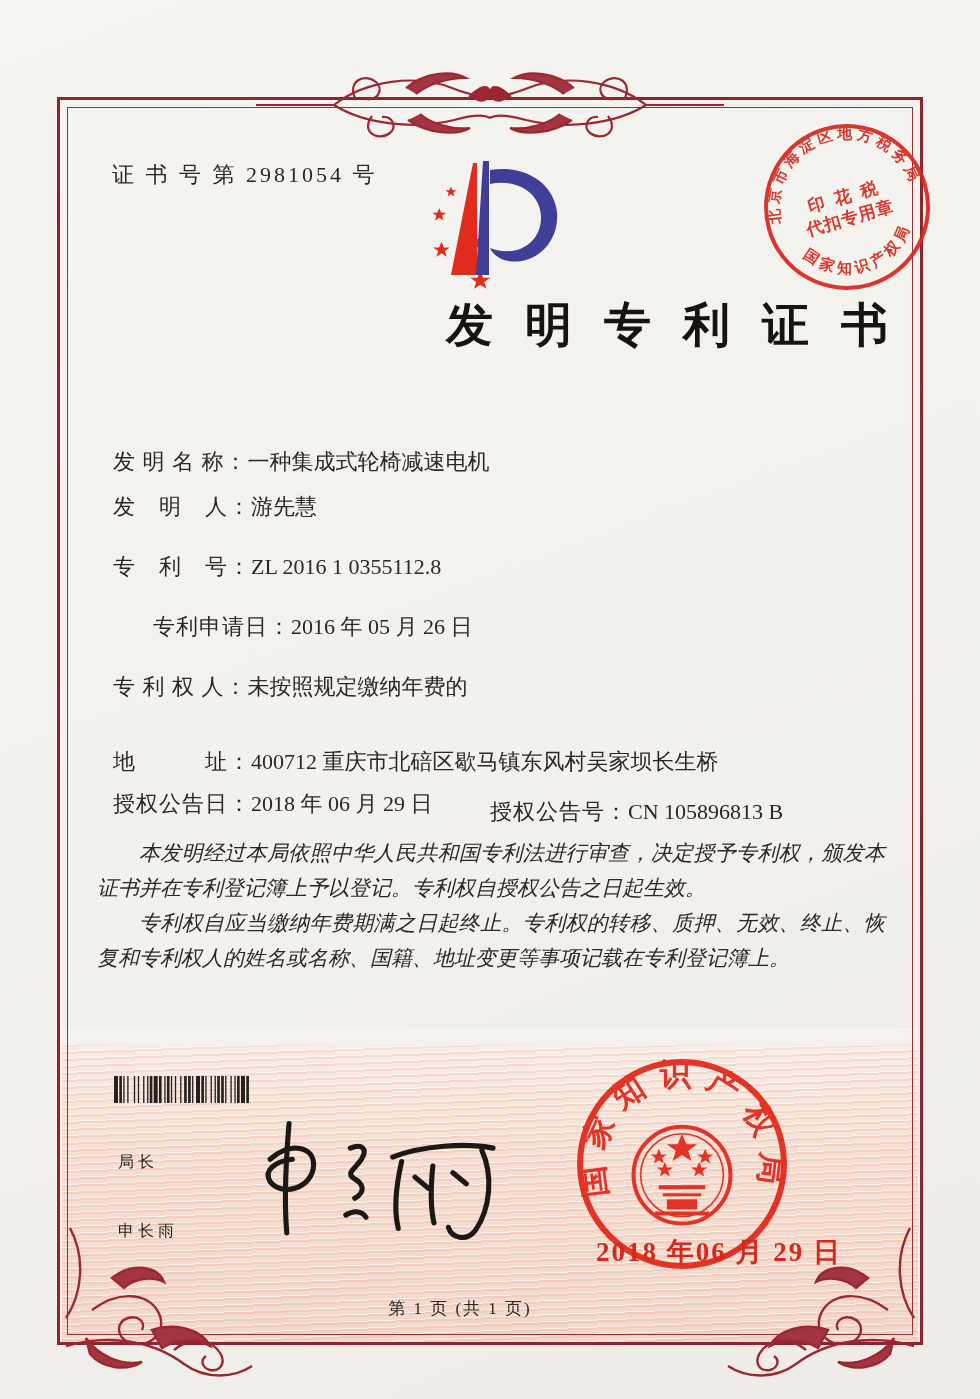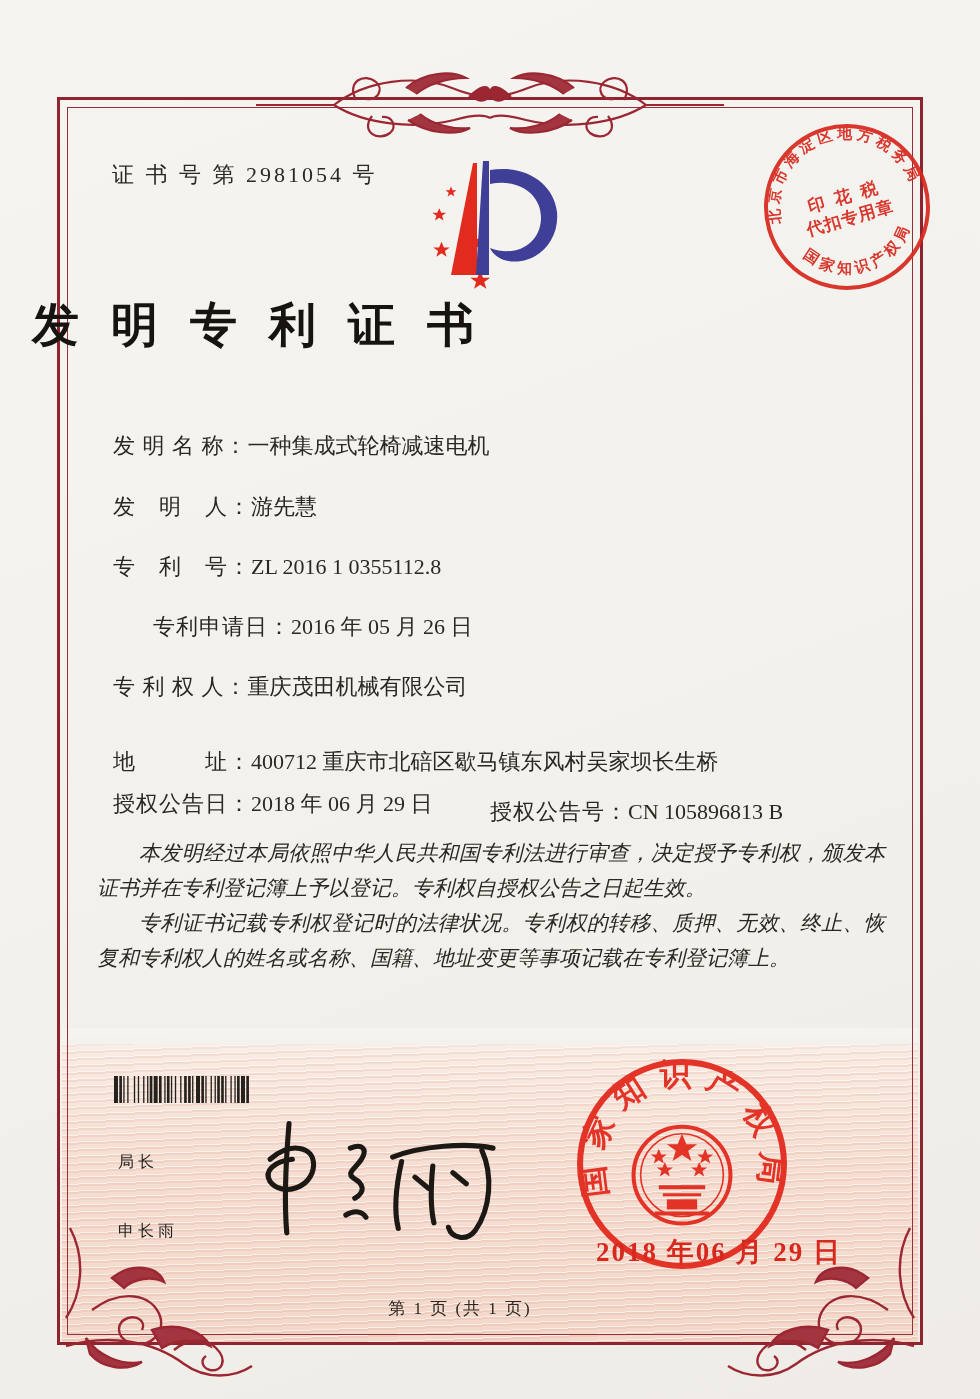--- a/index.html
+++ b/index.html
@@ -30,23 +30,23 @@
     border:3px solid #8e2430;
   }
   .frame-inner {
     left:67px; top:107px; width:846px; height:1228px;
     border:1px solid #93303a;
   }
 
   .cert-no { left:112px; top:160px; font-size:22px; color:#2b2722; letter-spacing:3px; }
 
   .title {
-    left:0; top:294px; width:920px; text-align:left;
+    left:0; top:294px; width:920px; text-align:right;
     font-size:47px; font-weight:bold; color:#171310;
-    letter-spacing:32px; text-indent:32px; white-space:nowrap;
+    letter-spacing:32px; text-indent:32px; white-space:nowrap;padding-left:43px;
   }
 
   .field-row { left:113px; font-size:22px; color:#2b2722; white-space:nowrap; }
   .field-row .lbl { letter-spacing:1px; }
   .grant-col2 { position:absolute; left:377px; top:8px; }
 
   .paragraphs { left:97px; top:836px; width:788px; font-size:21px; color:#2b2722;
     line-height:35px; text-align:justify;font-style:italic; }
   .paragraphs p { text-indent:2em; margin:0; }
 
@@ -135,49 +135,49 @@
       <text x="95" y="90" font-size="17" fill="#d7281d" text-anchor="middle" font-weight="bold" letter-spacing="3">印 花 税</text>
       <text x="95" y="112" font-size="17" fill="#d7281d" text-anchor="middle" font-weight="bold" letter-spacing="1">代扣专用章</text>
       <text font-size="15" fill="#d7281d" letter-spacing="4" font-weight="bold">
         <textPath href="#stArcBot" startOffset="50%" text-anchor="middle">国家知识产权局</textPath>
       </text>
     </g>
   </svg>
 
   <div class="abs title">发明专利证书</div>
 
-  <div class="abs field-row" style="top:431px;font-family:Liberation Serif, serif;">
+  <div class="abs field-row" style="top:447px;font-family:Liberation Serif, serif;">
     <span class="lbl">发 明 名 称：</span><span>一种集成式轮椅减速电机</span>
   </div>
   <div class="abs field-row" style="top:492px;">
     <span class="lbl">发　明　人：</span><span>游先慧</span>
   </div>
   <div class="abs field-row" style="top:552px;">
     <span class="lbl">专　利　号：</span><span>ZL 2016 1 0355112.8</span>
   </div>
   <div class="abs field-row" style="top:612px;margin-left:40px;">
     <span class="lbl">专利申请日：</span><span>2016 年 05 月 26 日</span>
   </div>
   <div class="abs field-row" style="top:672px;">
-    <span class="lbl">专 利 权 人：</span><span>重庆茂田机械有限公司</span>
+    <span class="lbl">专 利 权 人：</span><span>未按照规定缴纳年费的</span>
   </div>
   <div class="abs field-row" style="top:732px;margin-top:15px;">
     <span class="lbl">地　　　址：</span><span>400712 重庆市北碚区歇马镇东风村吴家坝长生桥</span>
   </div>
 
   <div class="abs field-row" style="top:789px;">
     <span class="lbl">授权公告日：</span><span>2018 年 06 月 29 日</span>
     <span class="grant-col2">
       <span class="lbl">授权公告号：</span><span>CN 105896813 B</span>
     </span>
   </div>
 
   <div class="abs paragraphs">
     <p>本发明经过本局依照中华人民共和国专利法进行审查，决定授予专利权，颁发本证书并在专利登记簿上予以登记。专利权自授权公告之日起生效。</p>
-    <p>专利证书记载专利权登记时的法律状况。专利权的转移、质押、无效、终止、恢复和专利权人的姓名或名称、国籍、地址变更等事项记载在专利登记簿上。</p>
+    <p>专利权自应当缴纳年费期满之日起终止。专利权的转移、质押、无效、终止、恢复和专利权人的姓名或名称、国籍、地址变更等事项记载在专利登记簿上。</p>
   </div>
 
   <svg id="barcode" class="abs" style="left:114px; top:1076px;" width="252" height="27" viewBox="0 0 200 26" preserveAspectRatio="none">
       <rect x="0" y="0" width="3.1500000000000004" height="26" fill="#25211d"></rect>
       <rect x="4.2" y="0" width="2.1" height="26" fill="#25211d"></rect>
       <rect x="7.3500000000000005" y="0" width="1.05" height="26" fill="#25211d"></rect>
       <rect x="10.5" y="0" width="1.05" height="26" fill="#25211d"></rect>
       <rect x="15.75" y="0" width="1.05" height="26" fill="#25211d"></rect>
       <rect x="18.900000000000002" y="0" width="1.05" height="26" fill="#25211d"></rect>
       <rect x="23.1" y="0" width="1.05" height="26" fill="#25211d"></rect>

